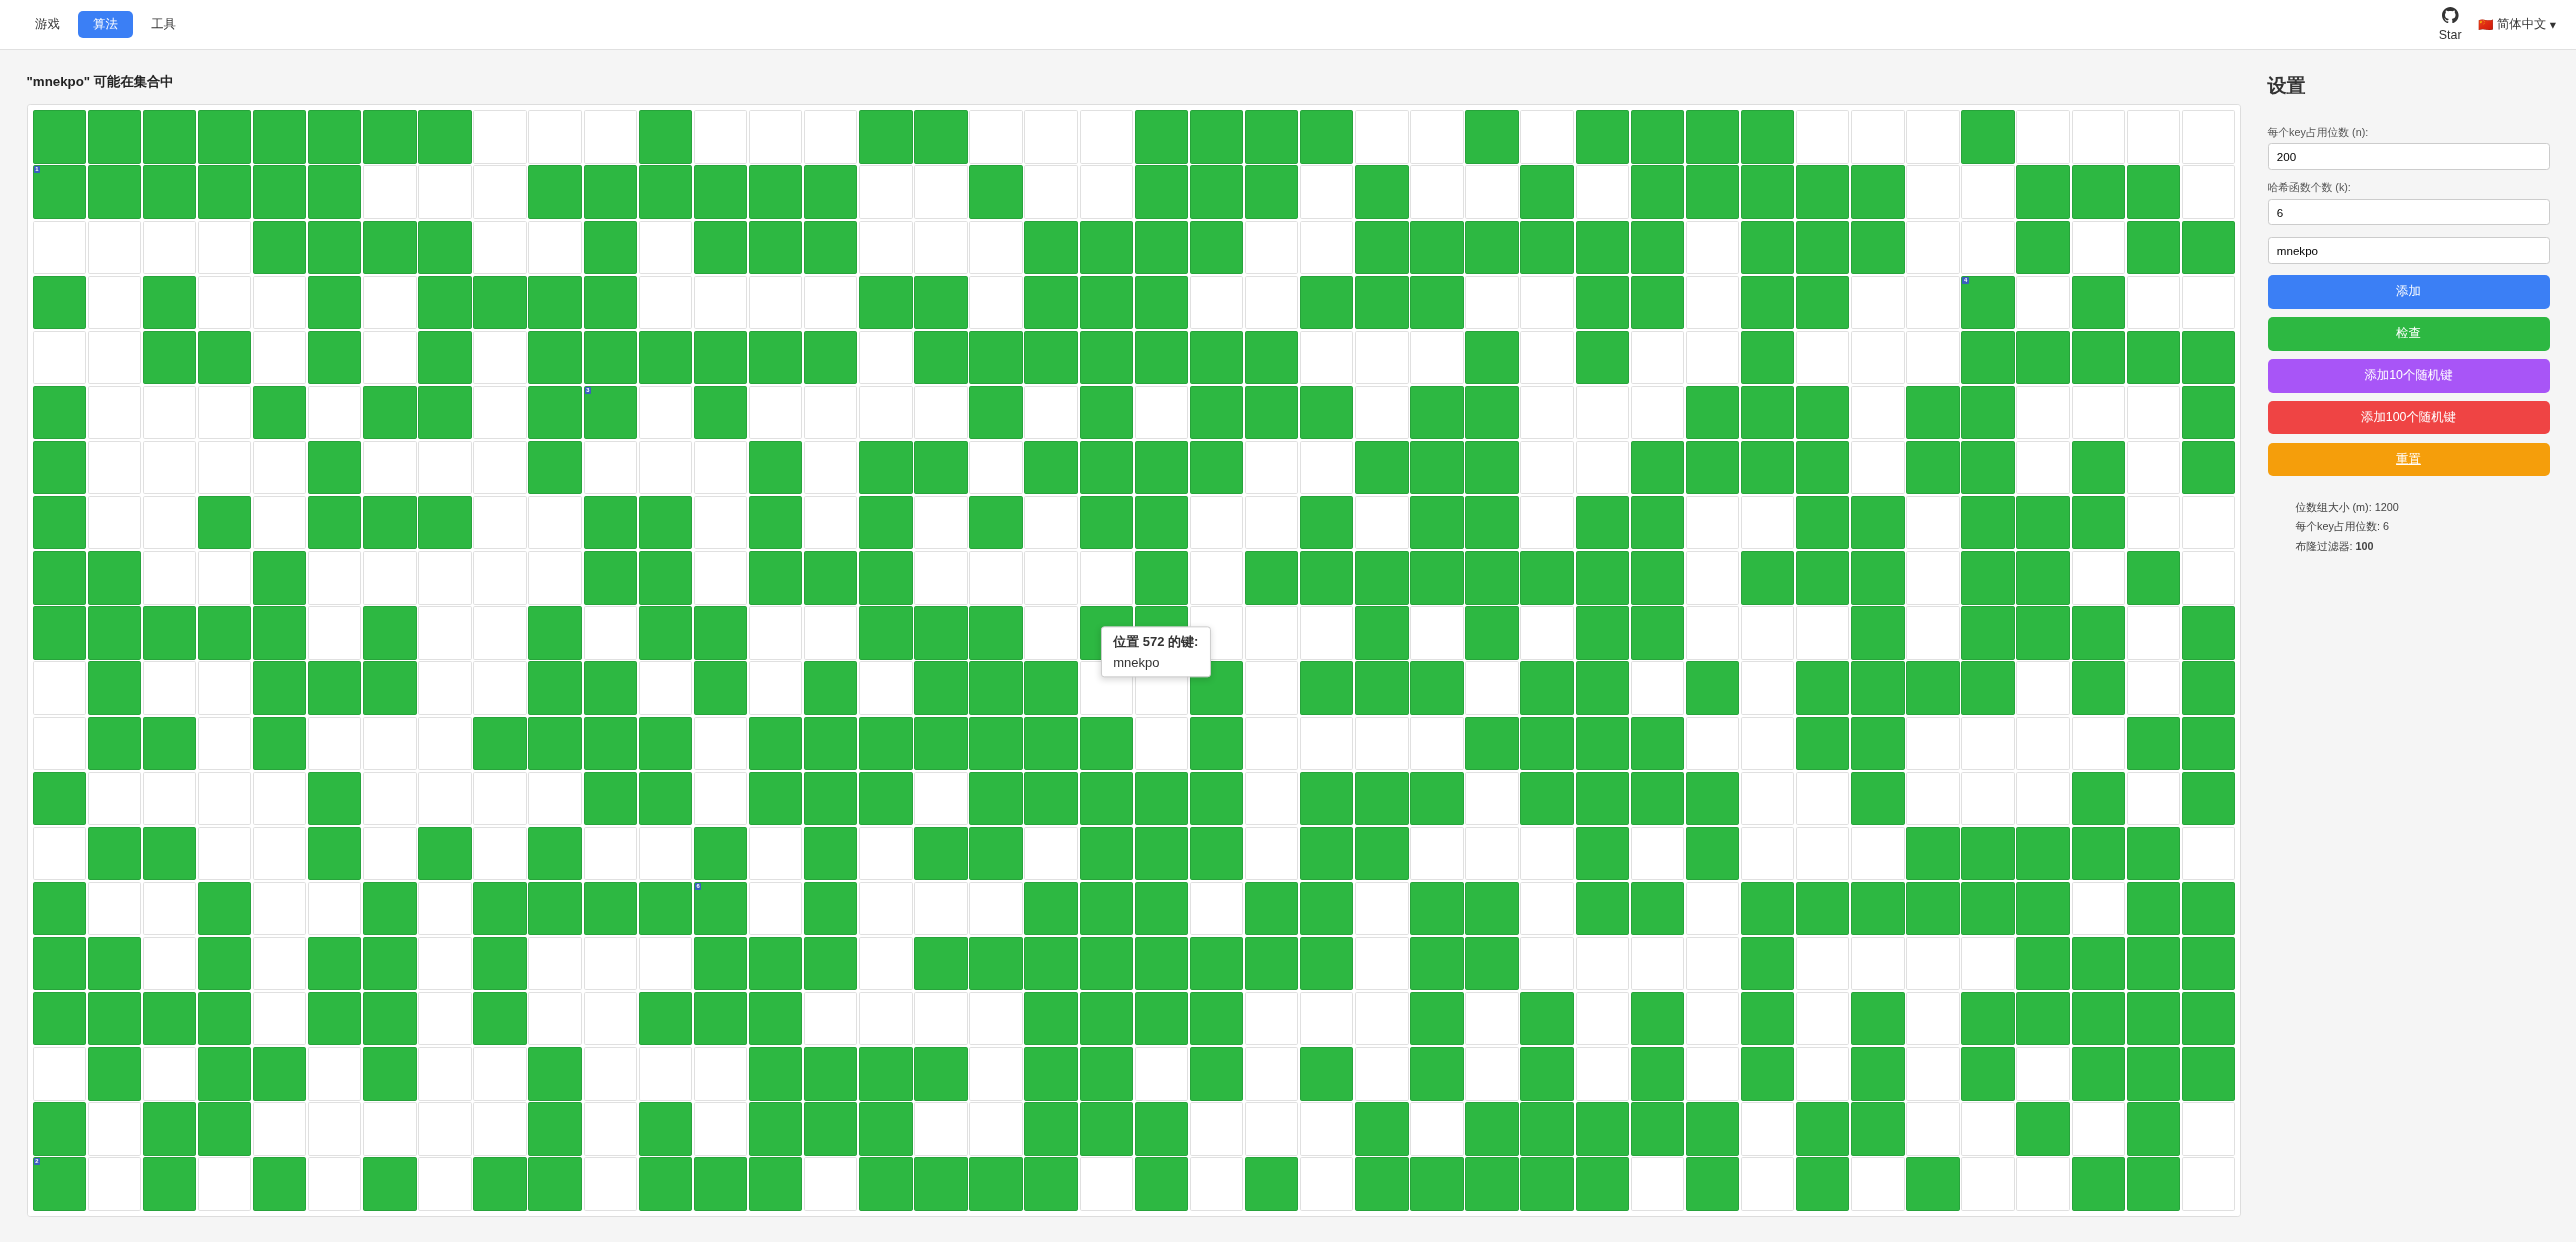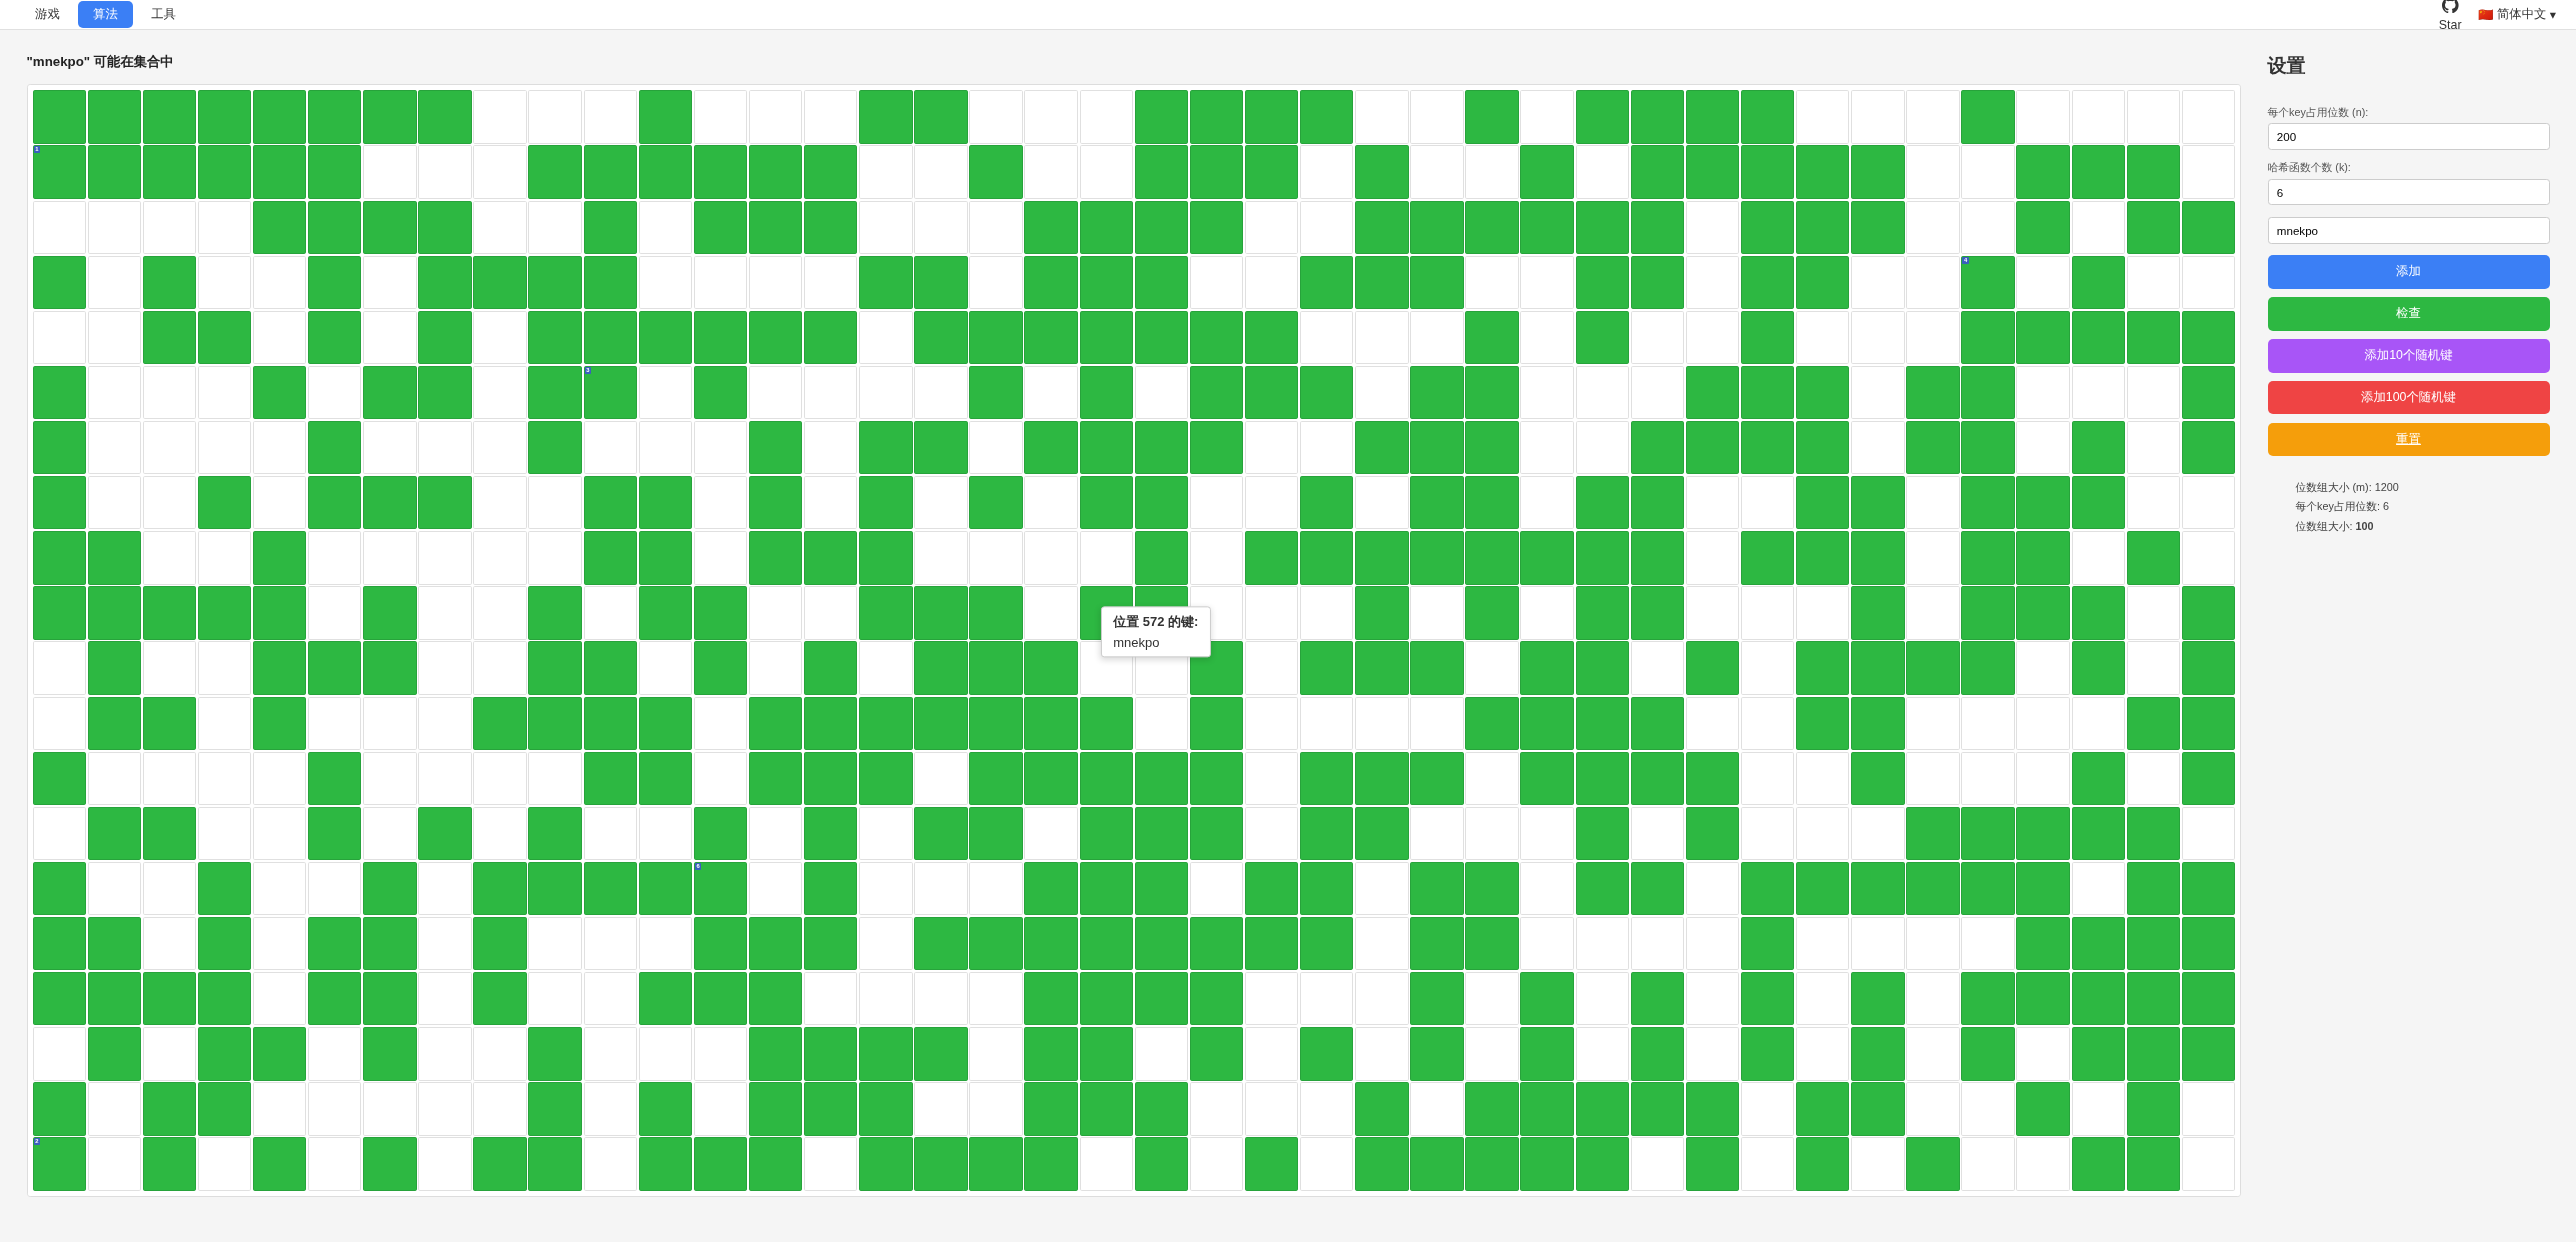--- a/index.html
+++ b/index.html
@@ -10,21 +10,21 @@
       font-size: 11.6px;
     }
 
     
     .navbar {
       background: #fff;
       border-bottom: 0.8px solid #e0e0e0;
       display: flex;
       align-items: center;
       padding: 0 20px;
-      height: 30px;
+      height: 50px;
       position: relative;
     }
     .nav-links {
       display: flex;
       align-items: center;
       gap: 3.3px;
     }
     .nav-item {
       padding: 5px 15px;
       border-radius: 5px;
@@ -1096,18 +1096,18 @@
 
       <button class="btn btn-add">添加</button>
       <button class="btn btn-check">检查</button>
       <button class="btn btn-add10">添加10个随机键</button>
       <button class="btn btn-add100">添加100个随机键</button>
       <button class="btn btn-reset">重置</button>
 
       <div class="stats">
         <div>位数组大小 (m): 1200</div>
         <div>每个key占用位数: 6</div>
-        <div><span>位数组大小: </span><strong>100</strong></div>
+        <div><span>布隆过滤器: </span><strong>100</strong></div>
       </div>
     </div>
   </div>
 </div>
 
 
 </body></html>

